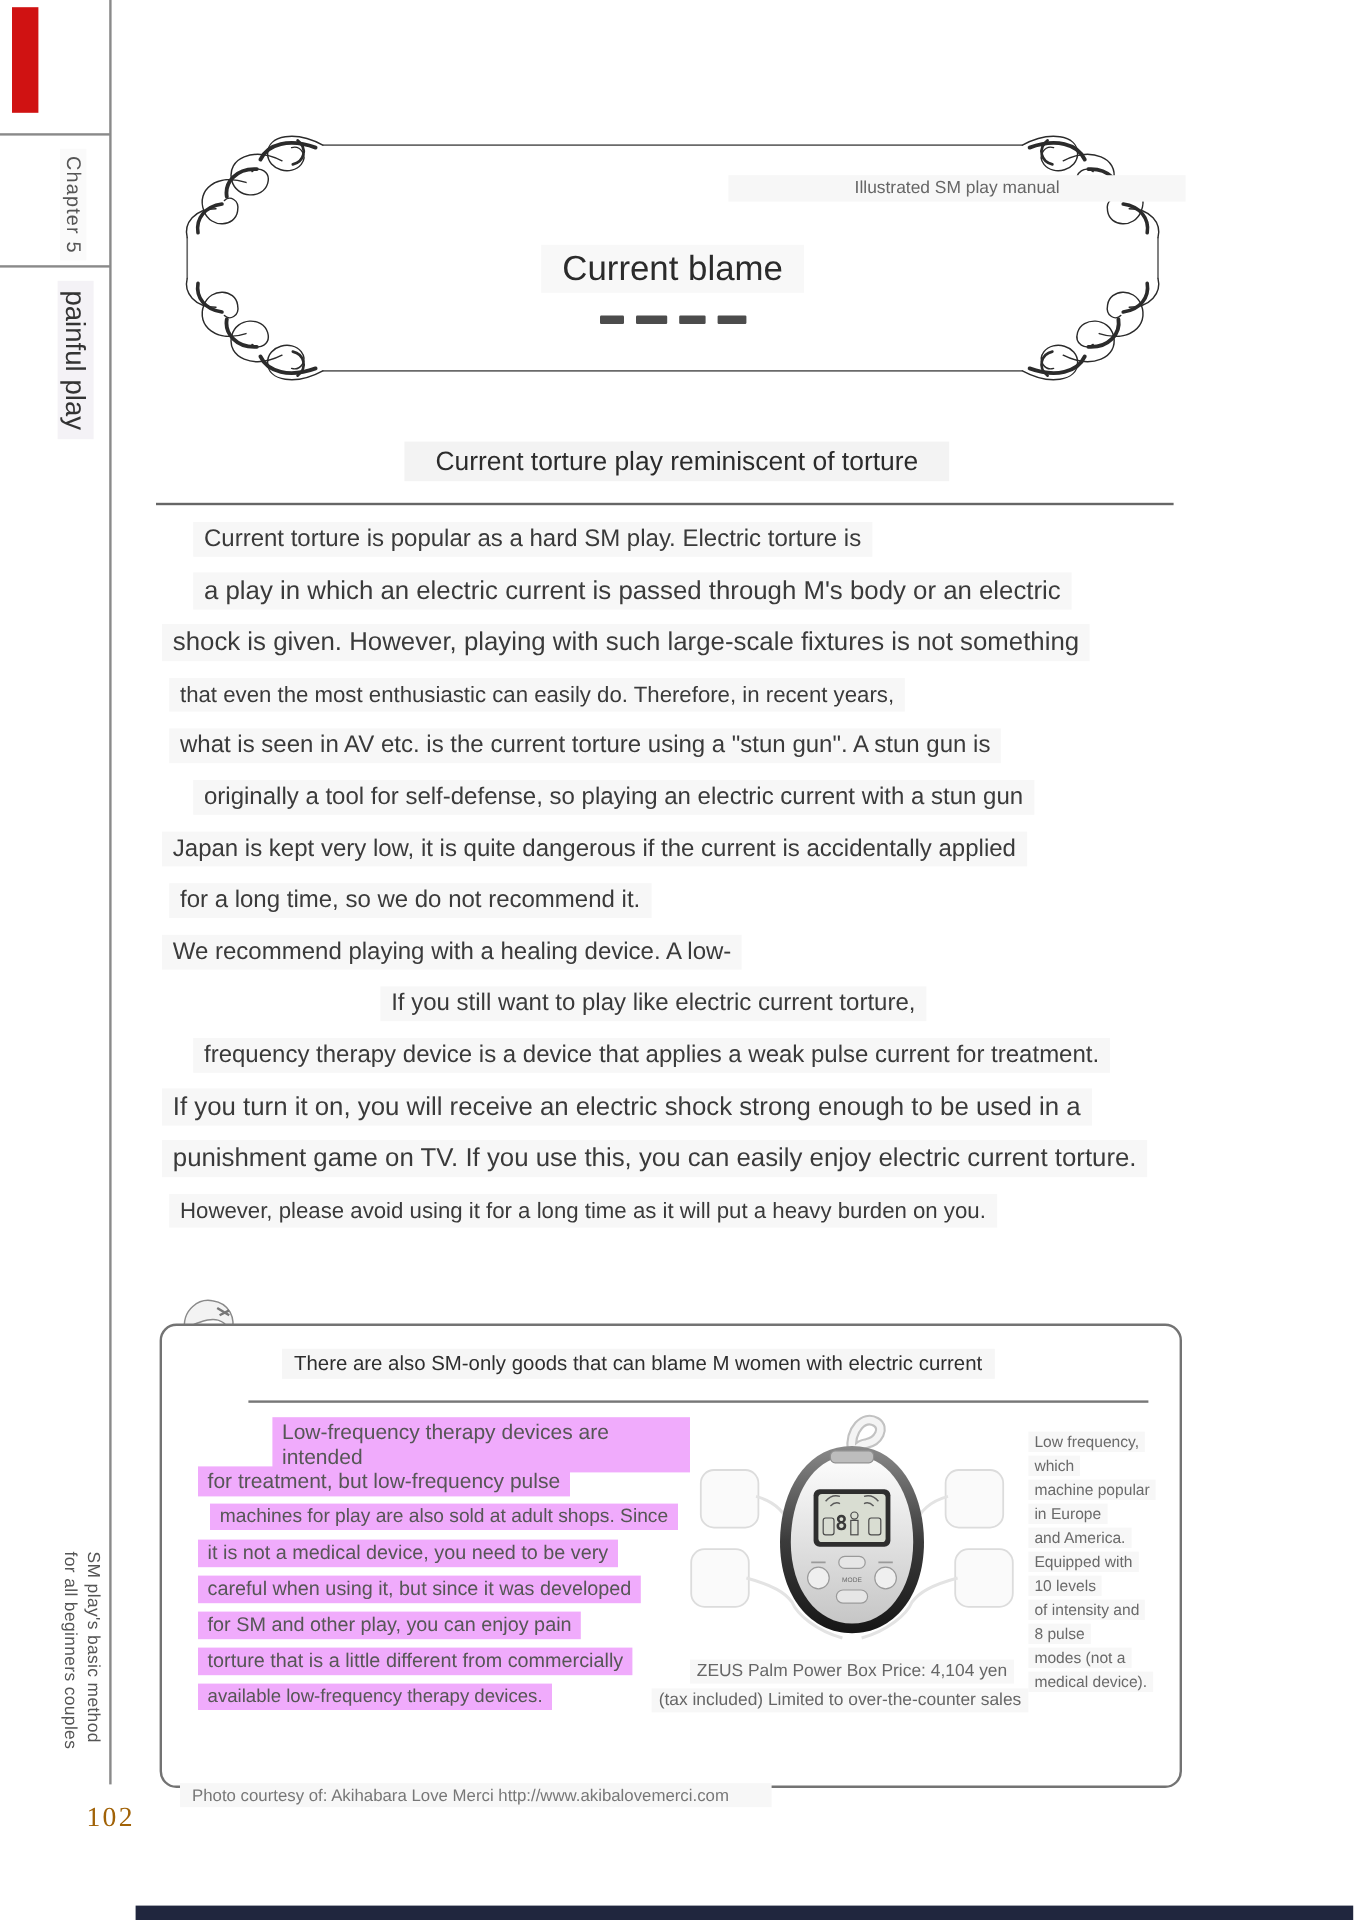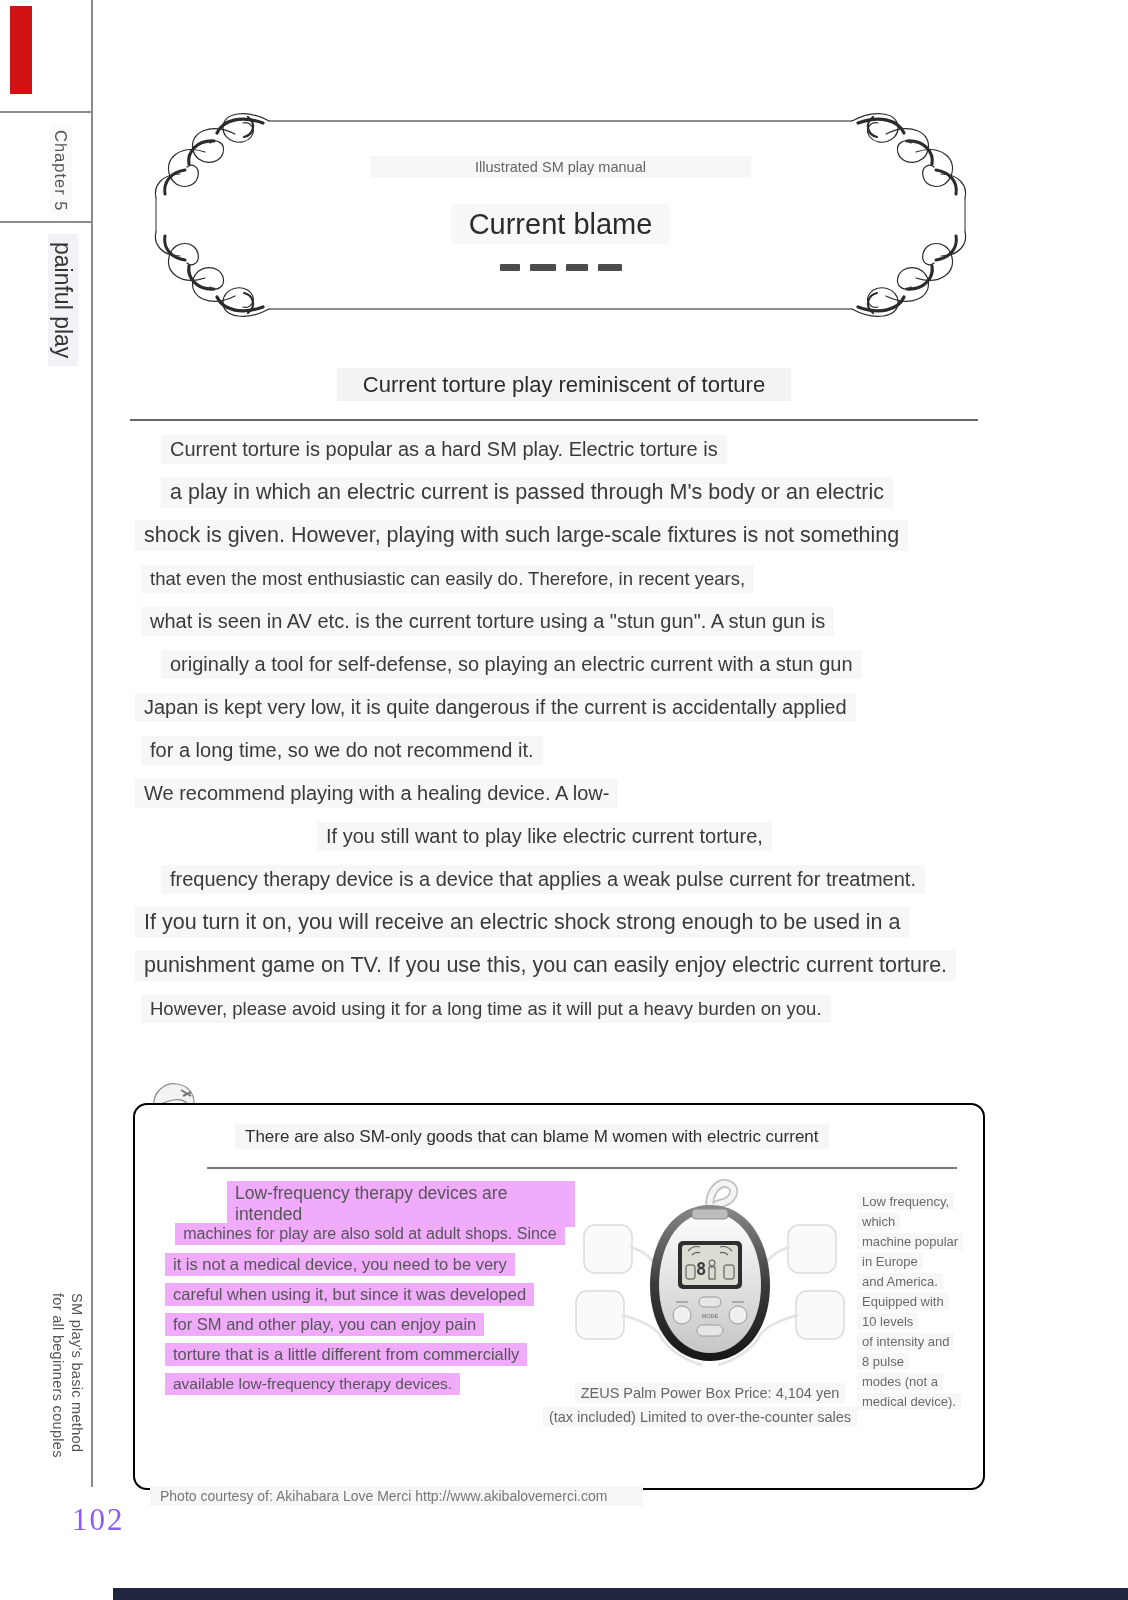--- a/index.html
+++ b/index.html
@@ -17,41 +17,41 @@
   .rot { position:absolute; transform-origin:top left; transform:rotate(90deg); white-space:nowrap; }
   .chapter { left:70px; top:124px; font-size:16.5px; letter-spacing:1px; color:#555; }
   .chapter span { background:#fafafa; padding:2px 6px; }
   .chapter-title { left:76px; top:234px; font-size:23px; color:#333; }
   .chapter-title span { background:#f4f2f6; padding:2px 8px; }
   .side-footer { left:86px; top:1293px; font-size:14.5px; line-height:19px; color:#555; letter-spacing:.3px; }
 
   
   .frame { position:absolute; left:133px; top:110px; width:855px; height:210px; }
   .frame svg { position:absolute; left:0; top:0; }
-  .series { position:absolute; left:0; top:49px; width:855px; text-align:center; font-size:14.5px; color:#666; }
+  .series { position:absolute; left:0; top:39px; width:855px; text-align:right; font-size:14.5px; color:#666; }
   .series span { background:#f7f7f7; padding:3px 105px; }
   .main-title { position:absolute; left:0; top:98px; width:855px; text-align:center; font-size:29px; color:#2b2b2b; }
   .main-title span { background:#f8f8f8; padding:4px 18px; }
   .remnant { position:absolute; left:0; top:147px; width:855px; text-align:center; }
   .remnant i { display:inline-block; height:7px; background:#1f1f1f; opacity:.8; margin:0 5px; border-radius:1px; }
 
   
   .section-heading { position:absolute; left:0; top:372px; width:1128px; text-align:center;
                      font-size:22px; color:#2b2b2b; }
   .section-heading span { background:#f3f3f3; padding:4px 26px; }
   .article-rule { position:absolute; left:130px; top:419px; width:848px; height:2px; background:#666; }
   .body-lines { position:absolute; left:135px; top:428px; width:860px; }
   .bline { height:43px; display:flex; align-items:center; font-size:20px; color:#3a3a3a; }
   .bline span { background:#f7f7f7; padding:3px 9px; }
   .i1 { padding-left:6px; } .i2 { padding-left:26px; } .ic { padding-left:182px; }
   .fs-l { font-size:21.5px; } .fs-s { font-size:18.5px; }
 
   
   .infobox { position:absolute; left:133px; top:1103px; width:852px; height:387px;
-             border:2px solid #000000; border-radius:14px; background:#fff; }
+             border:2px solid #737373; border-radius:14px; background:#fff; }
   .box-heading { position:absolute; left:100px; top:22px; font-size:17px; color:#2e2e2e; }
   .box-heading span { background:#f6f6f6; padding:3px 10px; }
   .box-rule { position:absolute; left:72px; top:62px; width:750px; height:2px; background:#777; }
   .box-left { position:absolute; left:30px; top:84px; width:410px; }
   .lline { height:30px; display:flex; align-items:center; font-size:16.5px; color:#565656; }
   .lline span { background:#f0abfc; padding:2px 8px; }
   .lline.first { padding-left:62px; }
   .ls-a { font-size:17.5px; } .ls-b { font-size:16px;justify-content:center; } .ls-c { font-size:15.5px; }
   .box-right { position:absolute; left:722px; top:86px; width:110px; }
   .rline { height:20px; display:flex; align-items:center; font-size:13px; color:#6a6a6a; }
@@ -60,22 +60,22 @@
   .caption1 { position:absolute; left:410px; top:280px; width:330px; text-align:center; font-size:14.5px; color:#666; }
   .caption2 { position:absolute; left:395px; top:304px; width:340px; text-align:center; font-size:14.5px; color:#666; }
   .caption1 span, .caption2 span { background:#f7f7f7; padding:2px 6px; }
 
   
   .chibi { position:absolute; left:131px; top:1078px; width:88px; height:178px; }
 
   
   .credit { position:absolute; left:150px; top:1488px; font-size:14px; color:#777; }
   .credit span { background:#f7f7f7; padding:2px 36px 2px 10px; }
-  .pagenum { position:absolute; left:72px; top:1502px; font-size:31px; letter-spacing:2px;
-             font-family:"Liberation Serif", serif; color:#8b5cf6; }
+  .pagenum { position:absolute; left:72px; top:1502px; font-size:23px; letter-spacing:2px;
+             font-family:"Liberation Serif", serif; color:#a16207; }
 </style>
 </head>
 <body>
 
 <div class="page">
 
   <div class="red-tab"></div>
   <div class="bottom-bar"></div>
 
   <div class="side-vline"></div>
@@ -187,20 +187,23 @@
   </svg>
 
   <div class="infobox">
     <div class="box-heading"><span>There are also SM-only goods that can blame M women with electric current</span></div>
     <div class="box-rule"></div>
 
     <div class="box-left">
       <div class="lline first ls-a">
           <span>Low-frequency therapy devices are intended</span>
         </div>
+      <div class="lline ls-a">
+          <span>for treatment, but low-frequency pulse</span>
+        </div>
       <div class="lline ls-b">
           <span>machines for play are also sold at adult shops. Since</span>
         </div>
       <div class="lline">
           <span>it is not a medical device, you need to be very</span>
         </div>
       <div class="lline">
           <span>careful when using it, but since it was developed</span>
         </div>
       <div class="lline">

